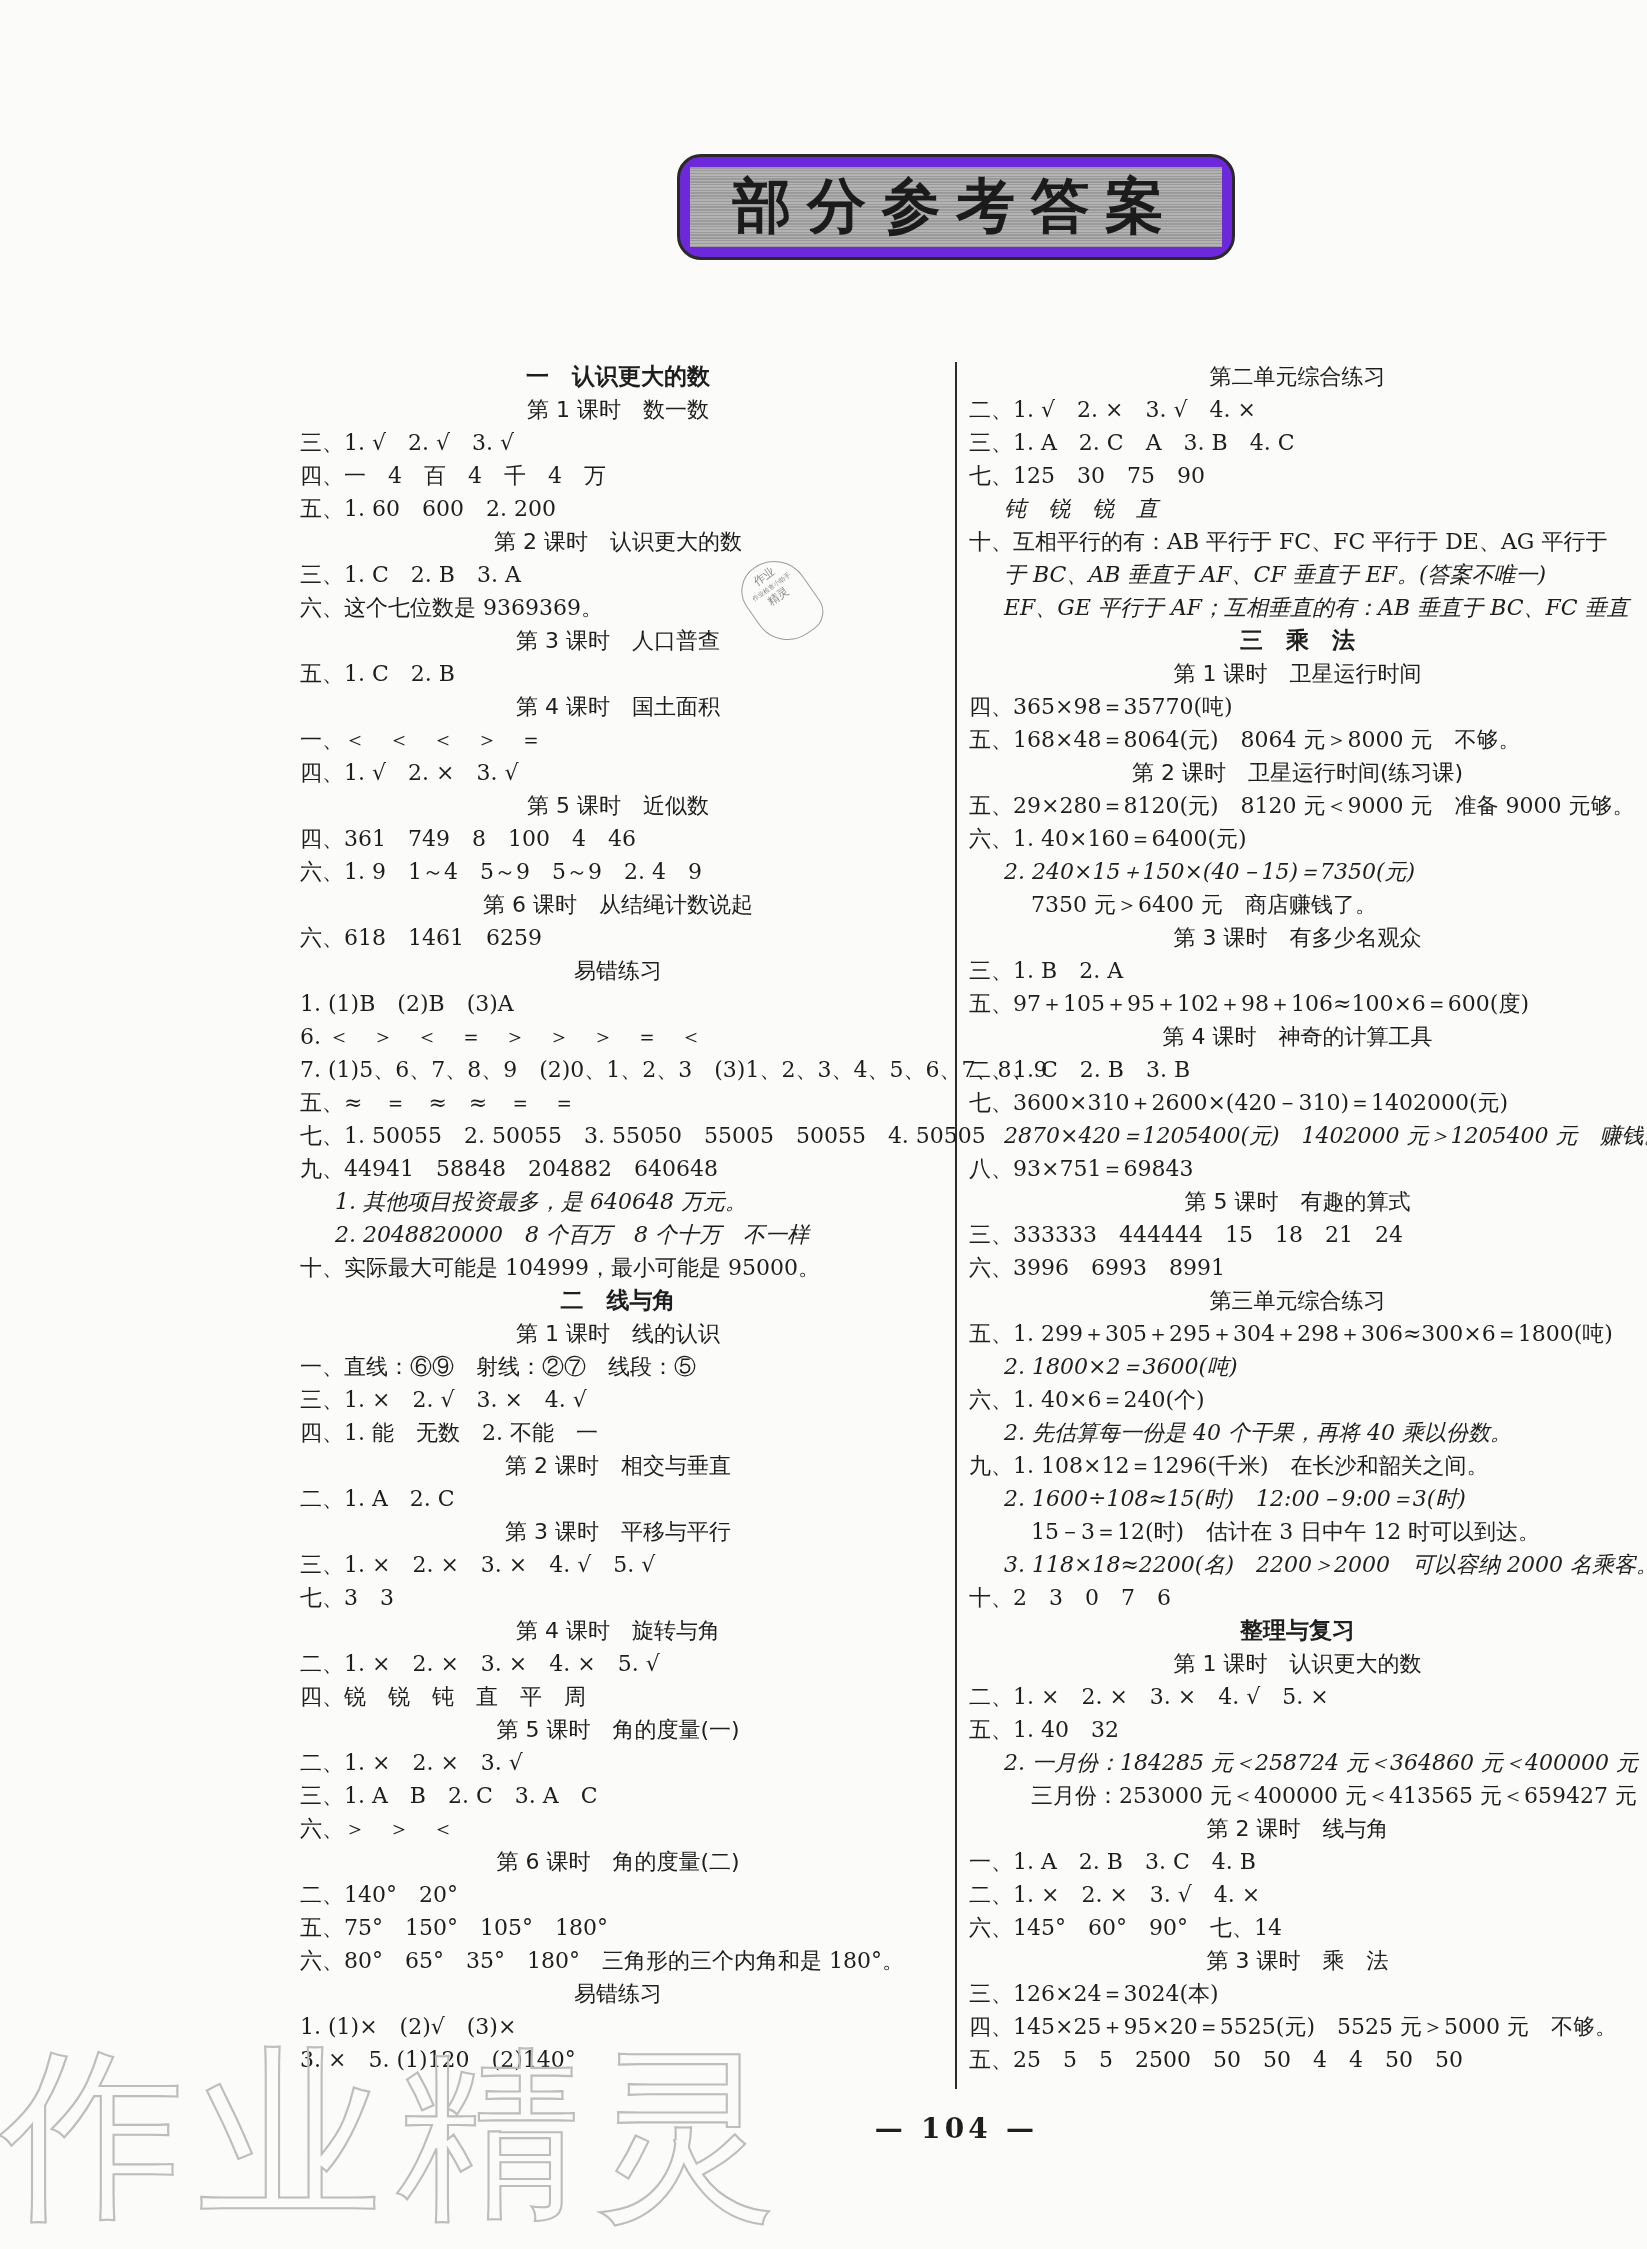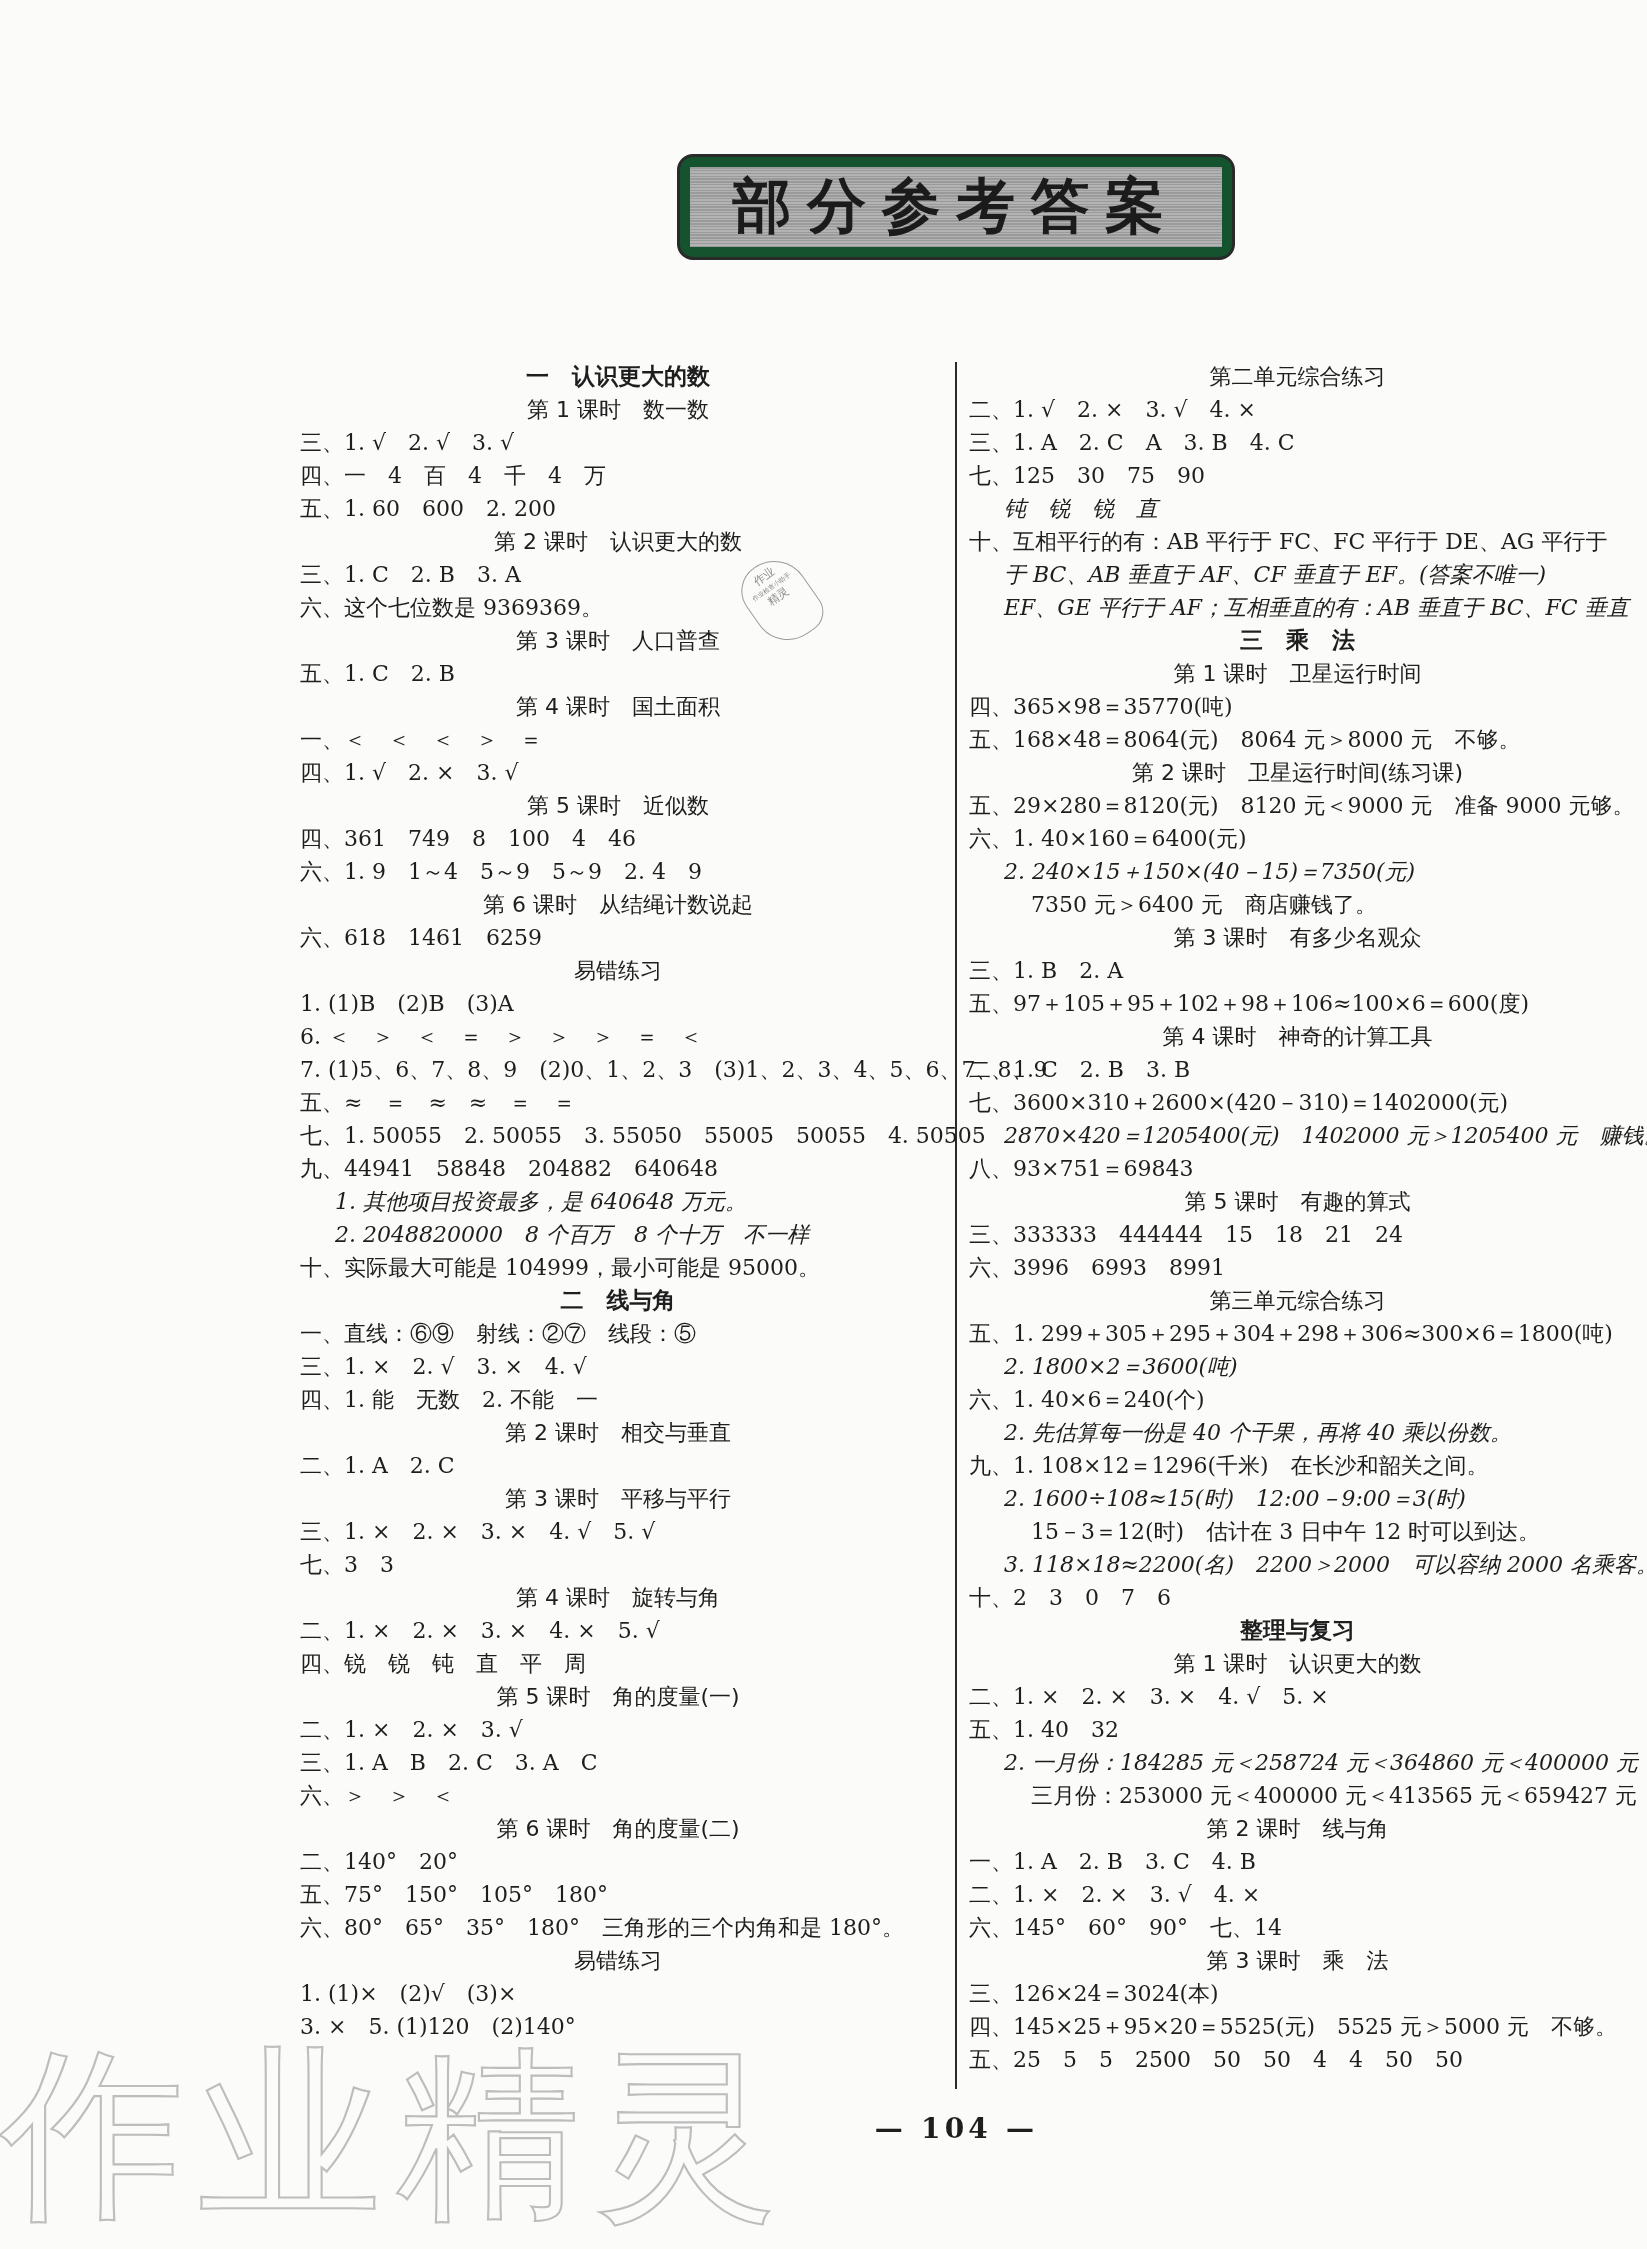--- a/index.html
+++ b/index.html
@@ -3,21 +3,21 @@
 <meta charset="utf-8">
 <style>
   html, body { margin: 0; padding: 0; }
   body {
     width: 1648px; height: 2250px; position: relative; overflow: hidden;
     background: #fbfbfa; color: #1e1e1e;
     font-family: "DejaVu Serif", "Liberation Serif", serif;
   }
   .banner-outer {
     position: absolute; left: 677px; top: 154px; width: 558px; height: 106px;
-    border: 3.5px solid #2a2a2a; border-radius: 16px; box-sizing: border-box; background: #14532d;
+    border: 3.5px solid #2a2a2a; border-radius: 24px; box-sizing: border-box; background: #6d28d9;
   }
   .banner-inner {
     position: absolute; left: 10px; top: 10px; right: 10px; bottom: 10px;
     background: repeating-linear-gradient(0deg, #9a9a9a 0 1.4px, #b3b3b3 1.4px 2.8px),
                 #a8a8a8;
     display: flex; align-items: center; justify-content: center;
   }
   .banner-text {
     font-family: "DejaVu Sans", sans-serif; font-weight: bold; font-size: 59px;
     letter-spacing: 15.5px; color: #1b1b1b;
@@ -86,20 +86,21 @@
     <div class="line ">1. (1)B　(2)B　(3)A</div>
     <div class="line ">6. ＜　＞　＜　＝　＞　＞　＞　＝　＜</div>
     <div class="line ">7. (1)5、6、7、8、9　(2)0、1、2、3　(3)1、2、3、4、5、6、7、8、9</div>
     <div class="line ">五、≈　＝　≈　≈　＝　＝</div>
     <div class="line ">七、1. 50055　2. 50055　3. 55050　55005　50055　4. 50505</div>
     <div class="line ">九、44941　58848　204882　640648</div>
     <div class="line indent">1. 其他项目投资最多，是 640648 万元。</div>
     <div class="line indent">2. 2048820000　8 个百万　8 个十万　不一样</div>
     <div class="line ">十、实际最大可能是 104999，最小可能是 95000。</div>
     <div class="line unit">二　线与角</div>
+    <div class="line lesson">第 1 课时　线的认识</div>
     <div class="line ">一、直线：⑥⑨　射线：②⑦　线段：⑤</div>
     <div class="line ">三、1. ×　2. √　3. ×　4. √</div>
     <div class="line ">四、1. 能　无数　2. 不能　一</div>
     <div class="line lesson">第 2 课时　相交与垂直</div>
     <div class="line ">二、1. A　2. C</div>
     <div class="line lesson">第 3 课时　平移与平行</div>
     <div class="line ">三、1. ×　2. ×　3. ×　4. √　5. √</div>
     <div class="line ">七、3　3</div>
     <div class="line lesson">第 4 课时　旋转与角</div>
     <div class="line ">二、1. ×　2. ×　3. ×　4. ×　5. √</div>

